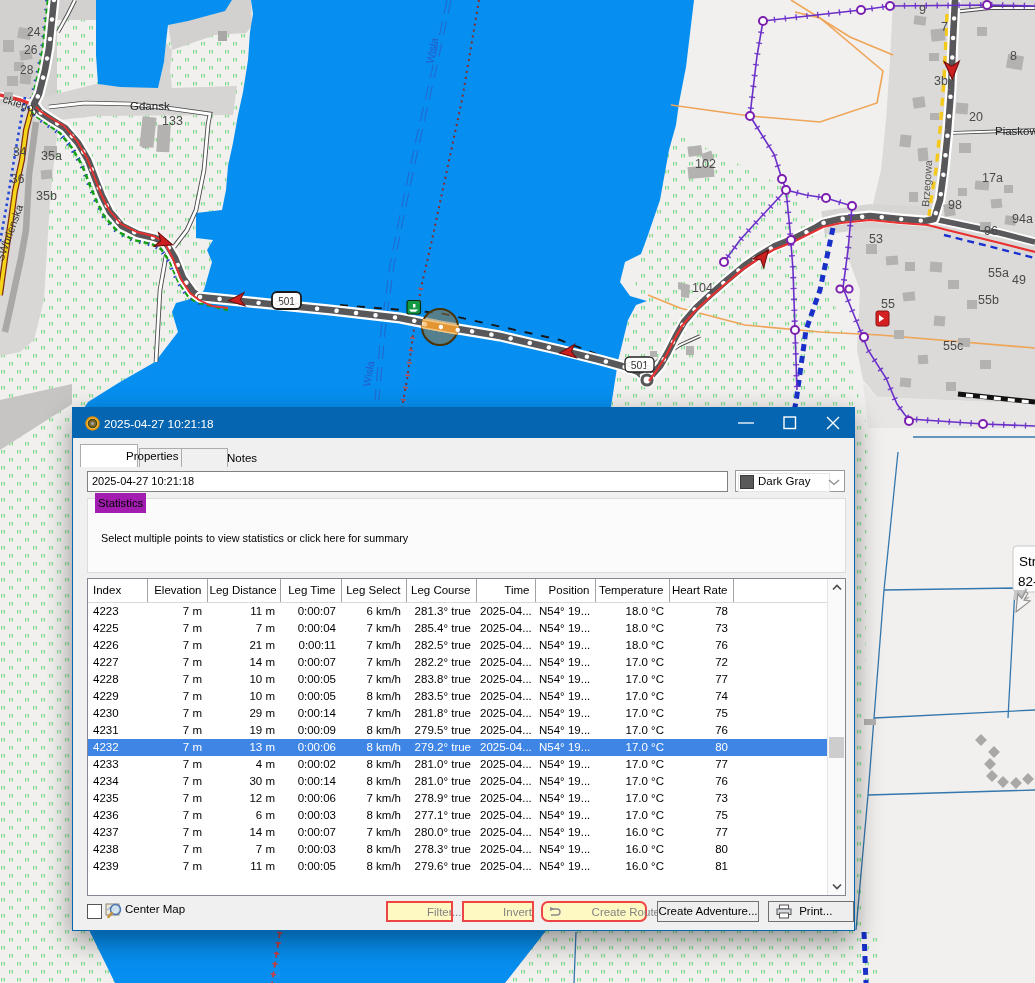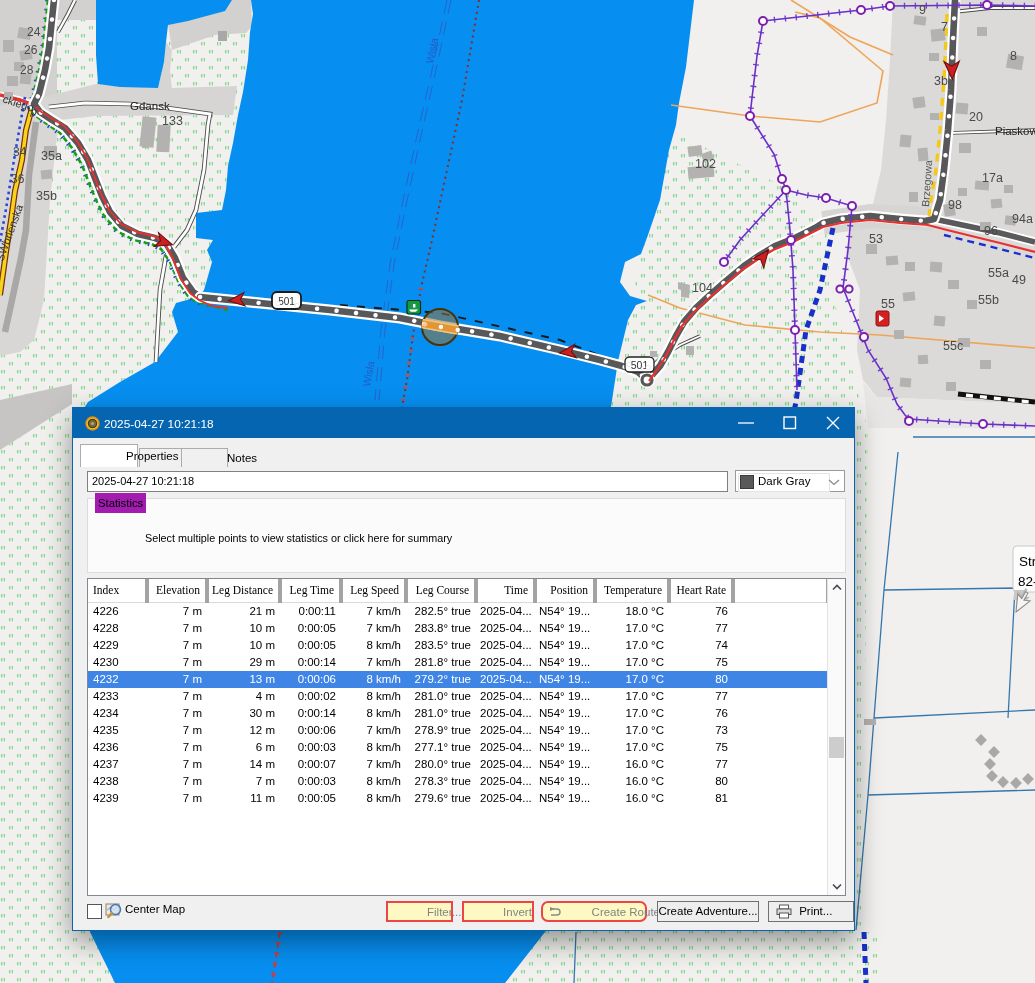--- a/index.html
+++ b/index.html
@@ -12,21 +12,21 @@
 .tab{position:absolute;background:#f0f0f0;border:1px solid #acacac;border-bottom:none;box-sizing:border-box;font-size:11.5px;text-align:center;color:#000;padding-left:45px;}
 .tab.on{background:#fff;z-index:2;}
 .field{position:absolute;background:#fff;border:1px solid #808080;box-sizing:border-box;font-size:11px;color:#000;}
 .gb{position:absolute;left:14px;top:90px;width:759px;height:75px;background:#fbfbfb;border:1px solid #dcdcdc;box-sizing:border-box;}
 .gbl{position:absolute;left:22px;top:85px;background:#a21caf;padding:4px 3px;font-size:11.3px;}
 .tbl{position:absolute;left:14px;top:170px;width:759px;height:318px;background:#fff;border:1px solid #828790;box-sizing:border-box;font-size:12px;}
 table.t{border-collapse:collapse;table-layout:fixed;width:740px;}
 table.t td{padding:0 5px 0 2px;height:17px;line-height:17px;white-space:nowrap;overflow:hidden;text-align:right;font-size:11.5px;color:#000;}
 table.t td.l{text-align:left;padding:0 2px 0 5px;}
 table.t td.l2{text-align:left;padding:0 1px 0 4px;}
-table.t tr.hd td{height:23px;line-height:23px;border-right:4px solid #a3a3a3;border-bottom:1px solid #d9d9d9;font-family:Liberation Serif, serif;}
+table.t tr.hd td{height:23px;line-height:23px;border-right:1px solid #a3a3a3;border-bottom:1px solid #d9d9d9;}
 table.t tr.sel td{background:#3f85e6;color:#fff;}
 .sb{position:absolute;right:0;top:0;width:17px;height:316px;background:#fafafa;border-left:1px solid #e3e3e3;}
 .sb .th{position:absolute;left:1px;width:15px;background:#cdcdcd;}
 .btn{position:absolute;top:493px;height:21px;box-sizing:border-box;font-size:11.5px;text-align:center;line-height:19px;white-space:nowrap;}
 .btn.dis{background:#fef9c3;border:2px solid #ef4444;color:#838383;padding-left:39px;}
 .btn.en{background:#eeeeee;border:1px solid #707070;color:#000;}
 .cm{position:absolute;left:14px;top:495px;font-size:11.5px;color:#000;white-space:nowrap;}
 </style>
 </head>
 <body>
@@ -300,21 +300,21 @@
  <div class="field" style="left:662px;top:62px;width:110px;height:22px;border-color:#999;">
    <div class="abs" style="left:4px;top:4px;width:14px;height:14px;background:#595959;border:1px solid #3a3a3a;box-sizing:border-box;"></div>
       <div class="abs" style="left:2px;top:2px;width:90px;height:17px;border:1px solid #e4e4e4;"></div>
    <span class="abs" style="left:22px;top:4px;font-size:11.5px;">Dark Gray</span>
    <svg class="abs" style="right:4px;top:8px" width="12" height="8" viewBox="0 0 12 8">
         <path d="M1,1 l5,4.5 5,-4.5" fill="none" stroke="#8a8a8a" stroke-width="1.3"></path>
       </svg>
  </div>
  <div class="gb"></div>
  <div class="gbl">Statistics</div>
- <div class="abs" style="left:28px;top:124px;font-size:10.8px;margin-left:44px;">Select multiple points to view statistics or click here for summary</div>
+ <div class="abs" style="left:28px;top:124px;font-size:10.8px;">Select multiple points to view statistics or click here for summary</div>
 
  <div class="tbl">
  <table class="t">
  <colgroup>
           <col style="width:59px">
           <col style="width:60px">
           <col style="width:73px">
           <col style="width:61px">
           <col style="width:65px">
           <col style="width:70px">
@@ -323,42 +323,81 @@
           <col style="width:74px">
           <col style="width:64px">
           <col style="width:95px">
         </colgroup>
  <tbody>
           <tr class="hd">
             <td class="l">Index</td>
             <td>Elevation</td>
             <td>Leg Distance</td>
             <td>Leg Time</td>
-            <td>Leg Speed</td>
+            <td>Leg Select</td>
             <td>Leg Course</td>
             <td>Time</td>
             <td>Position</td>
             <td>Temperature</td>
             <td>Heart Rate</td>
             <td></td>
           </tr>
  <tr>
+            <td class="l">4223</td>
+            <td>7 m</td>
+            <td>11 m</td>
+            <td>0:00:07</td>
+            <td>6 km/h</td>
+            <td>281.3° true</td>
+            <td class="l2">2025-04...</td>
+            <td class="l2">N54° 19...</td>
+            <td>18.0 °C</td>
+            <td>78</td>
+            <td></td>
+          </tr>
+ <tr>
+            <td class="l">4225</td>
+            <td>7 m</td>
+            <td>7 m</td>
+            <td>0:00:04</td>
+            <td>7 km/h</td>
+            <td>285.4° true</td>
+            <td class="l2">2025-04...</td>
+            <td class="l2">N54° 19...</td>
+            <td>18.0 °C</td>
+            <td>73</td>
+            <td></td>
+          </tr>
+ <tr>
             <td class="l">4226</td>
             <td>7 m</td>
             <td>21 m</td>
             <td>0:00:11</td>
             <td>7 km/h</td>
             <td>282.5° true</td>
             <td class="l2">2025-04...</td>
             <td class="l2">N54° 19...</td>
             <td>18.0 °C</td>
             <td>76</td>
             <td></td>
           </tr>
  <tr>
+            <td class="l">4227</td>
+            <td>7 m</td>
+            <td>14 m</td>
+            <td>0:00:07</td>
+            <td>7 km/h</td>
+            <td>282.2° true</td>
+            <td class="l2">2025-04...</td>
+            <td class="l2">N54° 19...</td>
+            <td>17.0 °C</td>
+            <td>72</td>
+            <td></td>
+          </tr>
+ <tr>
             <td class="l">4228</td>
             <td>7 m</td>
             <td>10 m</td>
             <td>0:00:05</td>
             <td>7 km/h</td>
             <td>283.8° true</td>
             <td class="l2">2025-04...</td>
             <td class="l2">N54° 19...</td>
             <td>17.0 °C</td>
             <td>77</td>
@@ -381,20 +420,33 @@
             <td class="l">4230</td>
             <td>7 m</td>
             <td>29 m</td>
             <td>0:00:14</td>
             <td>7 km/h</td>
             <td>281.8° true</td>
             <td class="l2">2025-04...</td>
             <td class="l2">N54° 19...</td>
             <td>17.0 °C</td>
             <td>75</td>
+            <td></td>
+          </tr>
+ <tr>
+            <td class="l">4231</td>
+            <td>7 m</td>
+            <td>19 m</td>
+            <td>0:00:09</td>
+            <td>8 km/h</td>
+            <td>279.5° true</td>
+            <td class="l2">2025-04...</td>
+            <td class="l2">N54° 19...</td>
+            <td>17.0 °C</td>
+            <td>76</td>
             <td></td>
           </tr>
  <tr class="sel">
             <td class="l">4232</td>
             <td>7 m</td>
             <td>13 m</td>
             <td>0:00:06</td>
             <td>8 km/h</td>
             <td>279.2° true</td>
             <td class="l2">2025-04...</td>

